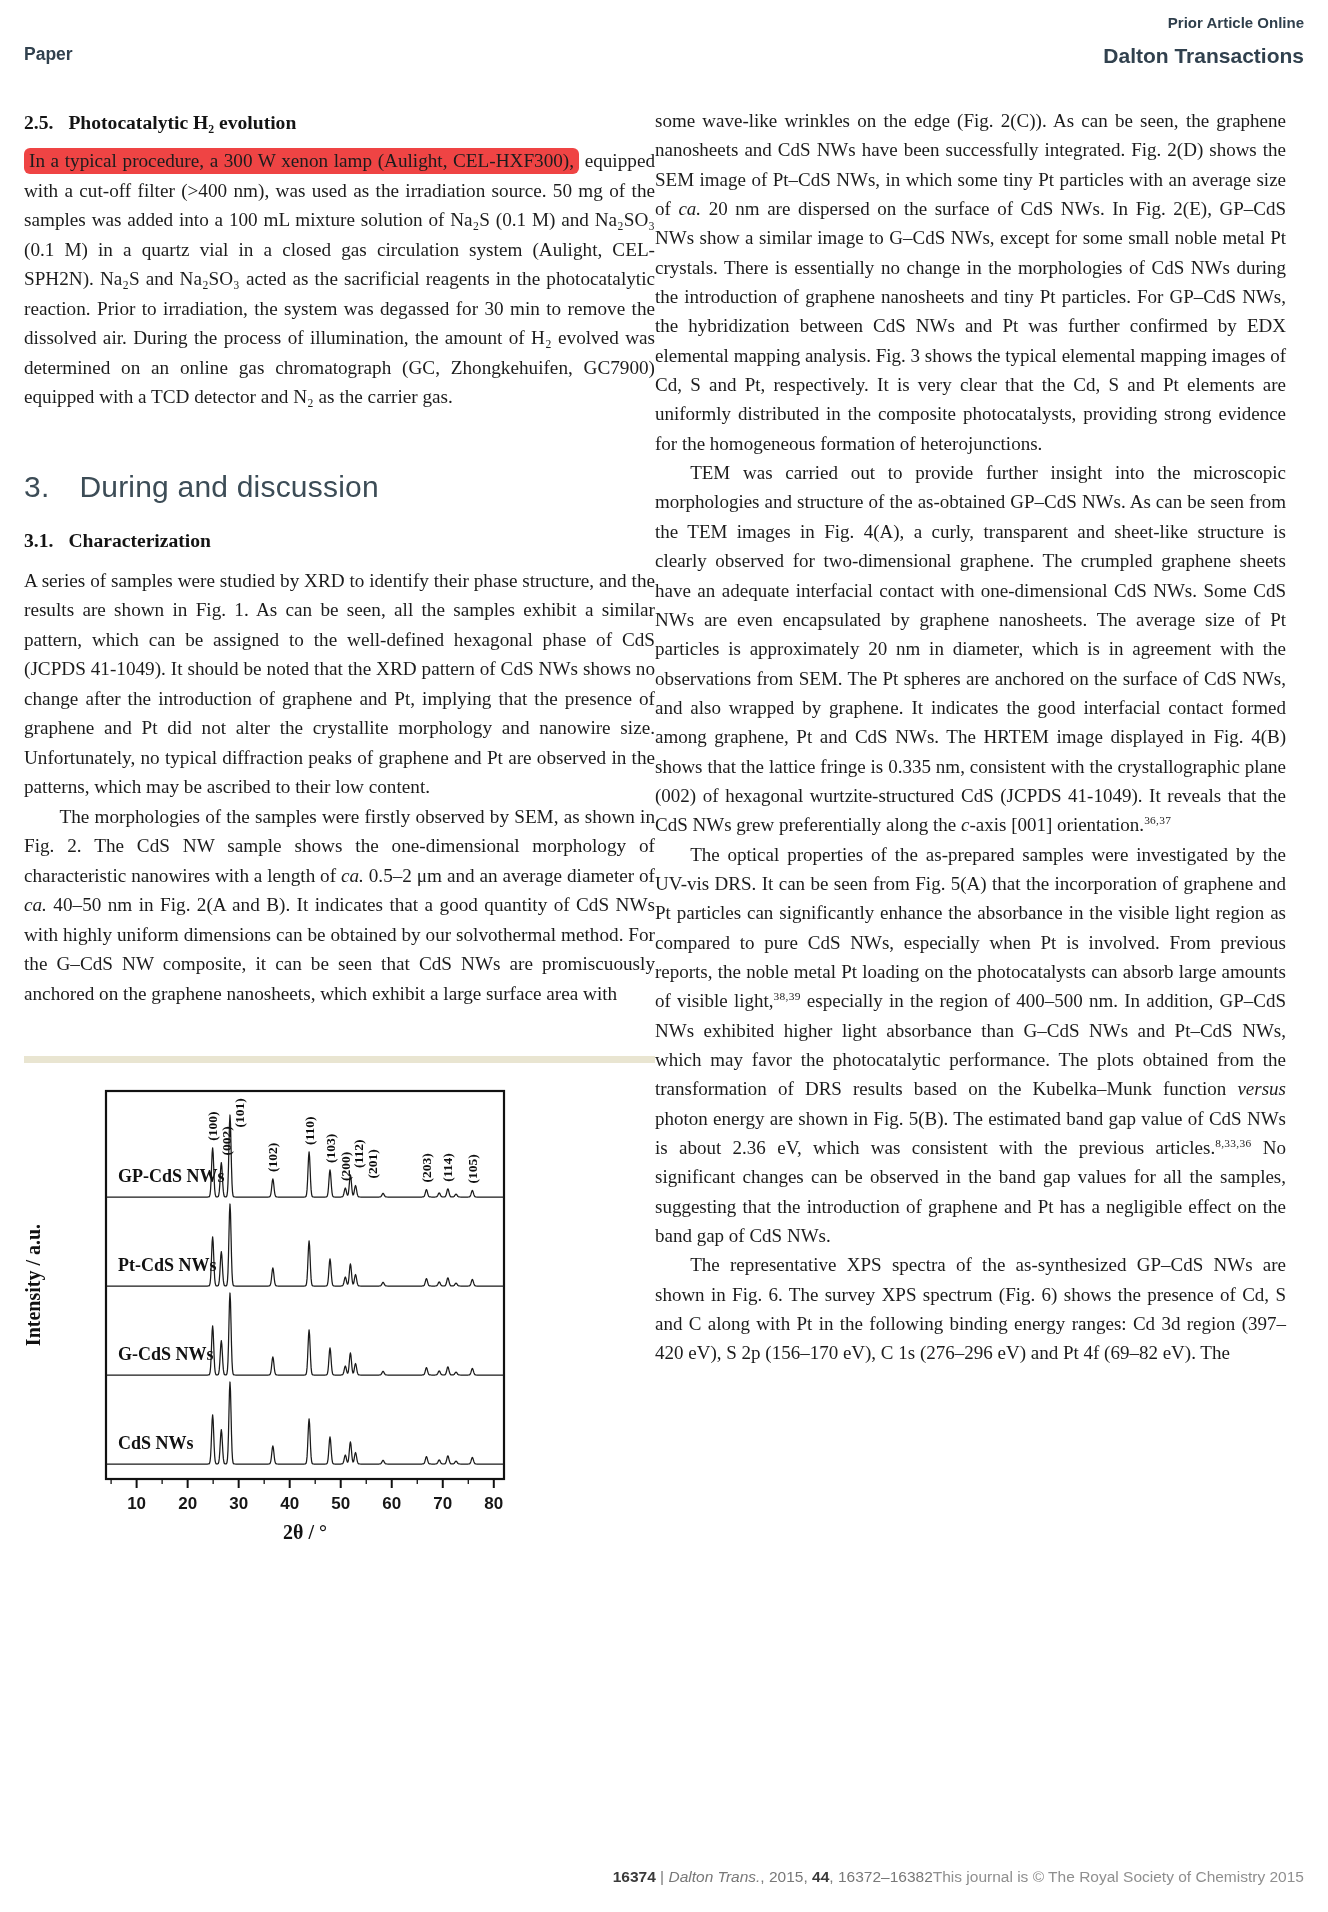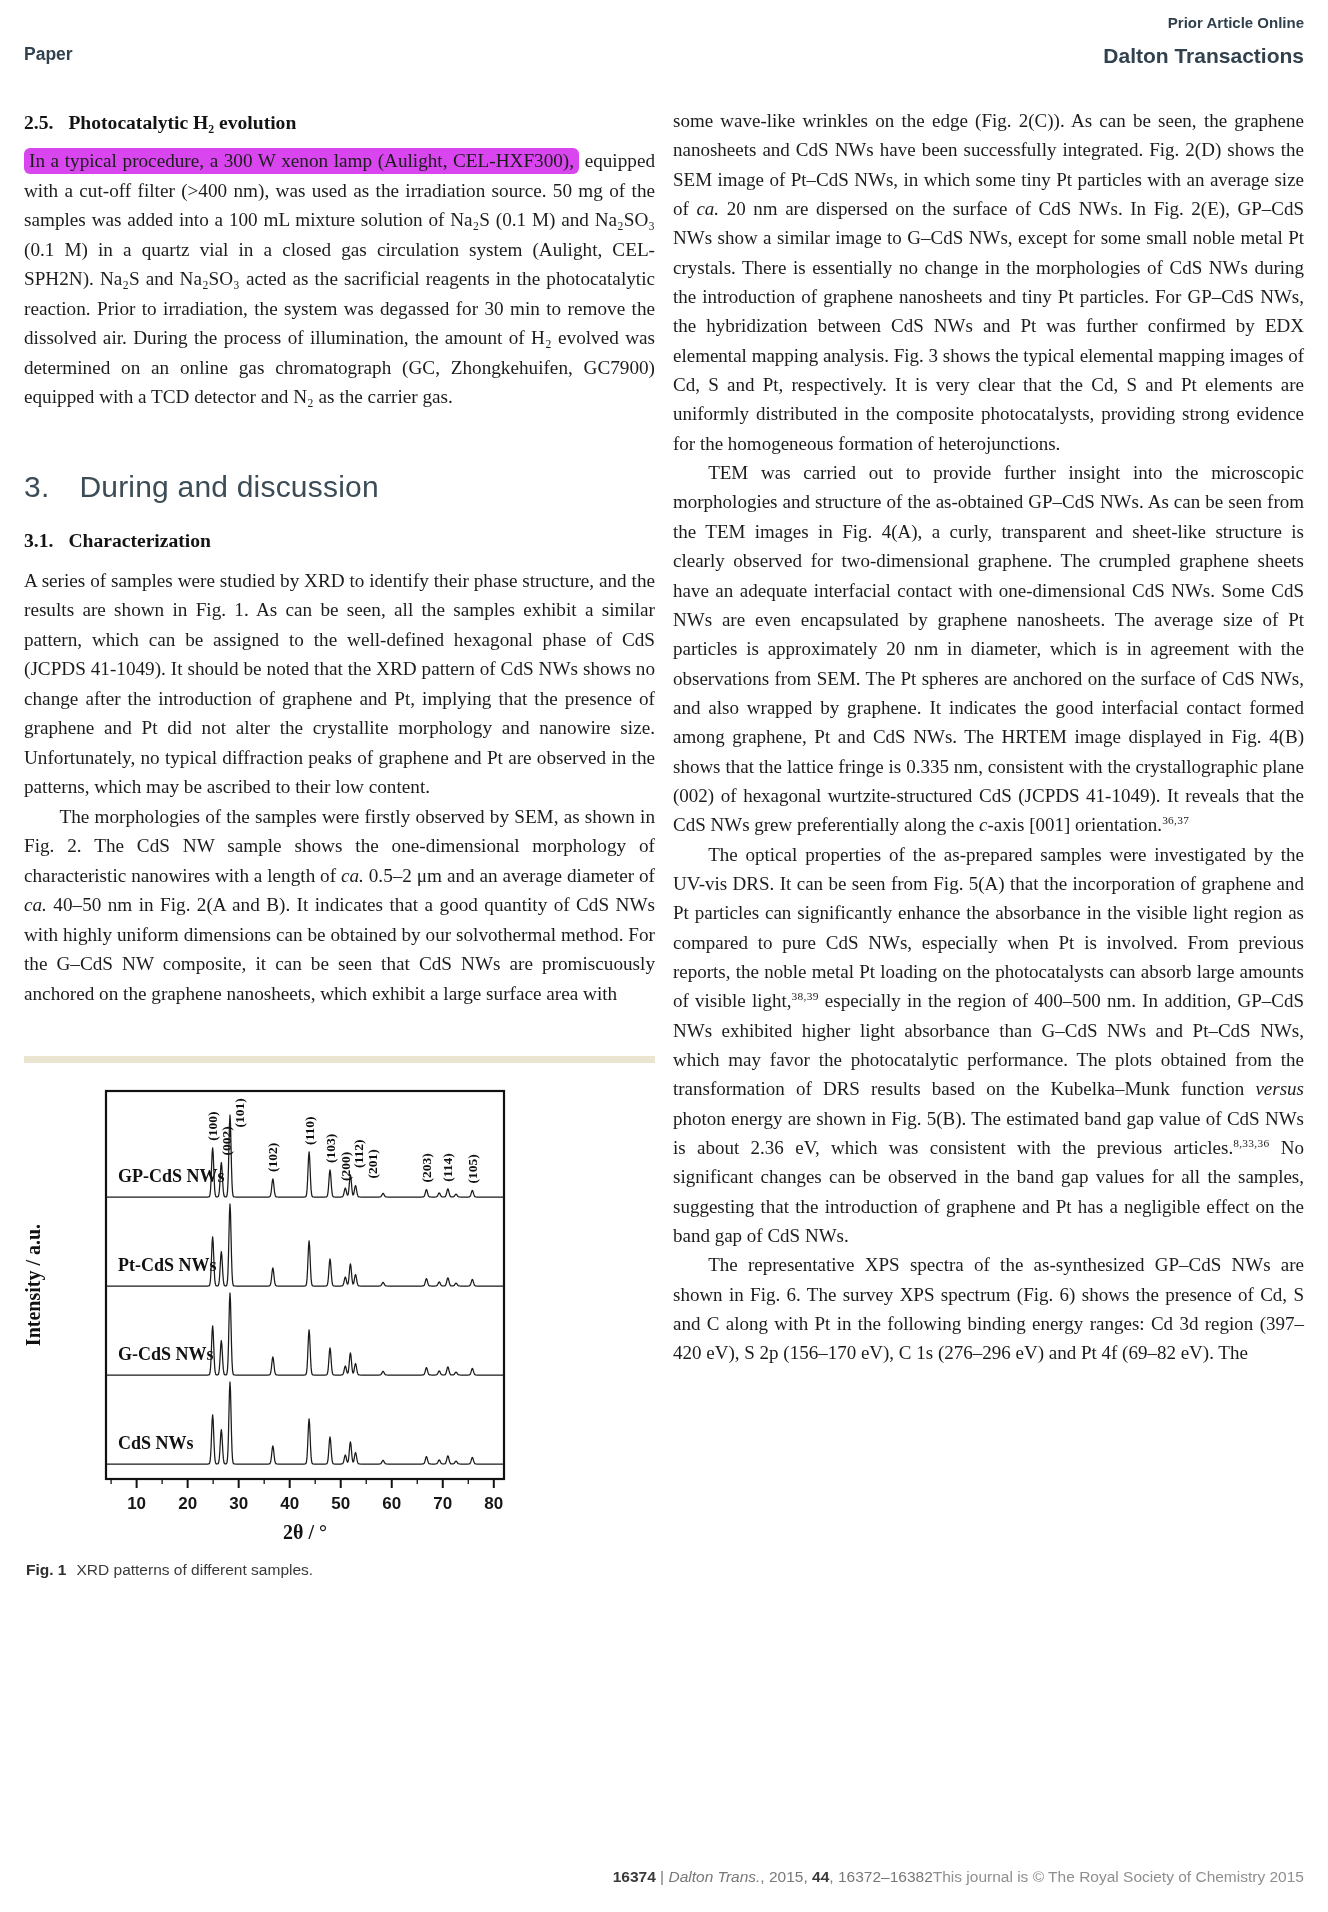--- a/index.html
+++ b/index.html
@@ -5,41 +5,41 @@
   html,body{margin:0;padding:0}
   body{
     width:1328px;height:1912px;background:#ffffff;position:relative;overflow:hidden;
     font-family:"Liberation Serif","DejaVu Serif",serif;color:#1c1c1c;
   }
   .topbar{position:absolute;top:14px;right:24px}
   .voa{font-family:"Liberation Sans","DejaVu Sans",sans-serif;font-weight:bold;font-size:15px;color:#2f3f4c;text-decoration:none;cursor:pointer}
   .runheads{position:absolute;top:44px;left:24px;right:24px;display:flex;justify-content:space-between;align-items:flex-start}
   .rh-left{font-family:"Liberation Sans","DejaVu Sans",sans-serif;font-weight:bold;font-size:17.5px;color:#31414e}
   .rh-right{font-family:"Liberation Sans","DejaVu Sans",sans-serif;font-weight:bold;font-size:21px;color:#31414e}
-  .columns{position:absolute;top:106px;left:24px;right:24px;display:flex;gap:18px}
+  .columns{position:absolute;top:106px;left:24px;right:24px;display:flex;}
   .col{width:631px}
   p.body{font-size:19.2px;line-height:29.5px;text-align:justify;margin:0}
   .col-right p.body{font-size:19px;line-height:29.35px}
   p.indent{text-indent:1.85em}
   h3.subsec{font-size:19.6px;font-weight:bold;margin:6px 0 12px 0;color:#141414}
   .secnum{margin-right:15px}
   h1.bigsec{font-family:"Liberation Sans","DejaVu Sans",sans-serif;font-weight:normal;font-size:30px;color:#3c4c56;margin:58px 0 26px 0;letter-spacing:.2px}
   .bignum{margin-right:30px}
   h3.sec31{margin:0 0 14px 0}
   .figure{margin-top:48px}
   .fig-sep{height:7px;background:#e9e5d1;margin-bottom:14px}
   .fig-chart{margin-left:-8px}
   .fig-chart svg{display:block}
   .caption{font-family:"Liberation Sans","DejaVu Sans",sans-serif;font-size:15.5px;color:#3a3a3a;margin:14px 0 0 2px;text-align:left}
   .caption b{margin-right:10px;color:#2e2e2e}
   .footer{position:absolute;left:24px;right:24px;bottom:26px;display:flex;justify-content:flex-end;
           font-family:"Liberation Sans","DejaVu Sans",sans-serif;font-size:15.5px;color:#787878}
   .footer-right{color:#8f8f8f}
   
-  .st-hl{background:#d946ef;border-radius:6px;padding:2px 5px 3px 5px;-webkit-box-decoration-break:clone;box-decoration-break:clone}
+  .st-hl{background:#ef4444;border-radius:6px;padding:2px 5px 3px 5px;-webkit-box-decoration-break:clone;box-decoration-break:clone}
   .st-i{font-style:italic}
   .st-b{font-weight:bold;color:#3a3a3a}
   .st-sup{font-size:.6em;vertical-align:super;line-height:0;letter-spacing:.3px}
 </style>
 </head>
 <body>
 
 <div class="topbar">
   <a class="voa">Prior Article Online</a>
 </div>
@@ -123,23 +123,20 @@
               <text transform="translate(318.5,85.9) rotate(-90)" text-anchor="start" font-family="&quot;Liberation Serif&quot;,&quot;DejaVu Serif&quot;,serif" font-size="13.5" font-weight="bold" fill="#111">(103)</text>
               <text transform="translate(333.8,104.0) rotate(-90)" text-anchor="start" font-family="&quot;Liberation Serif&quot;,&quot;DejaVu Serif&quot;,serif" font-size="13.5" font-weight="bold" fill="#111">(200)</text>
               <text transform="translate(347.3,90.9) rotate(-90)" text-anchor="start" font-family="&quot;Liberation Serif&quot;,&quot;DejaVu Serif&quot;,serif" font-size="13.5" font-weight="bold" fill="#111">(112)</text>
               <text transform="translate(360.8,101.5) rotate(-90)" text-anchor="start" font-family="&quot;Liberation Serif&quot;,&quot;DejaVu Serif&quot;,serif" font-size="13.5" font-weight="bold" fill="#111">(201)</text>
               <text transform="translate(414.9,105.6) rotate(-90)" text-anchor="start" font-family="&quot;Liberation Serif&quot;,&quot;DejaVu Serif&quot;,serif" font-size="13.5" font-weight="bold" fill="#111">(203)</text>
               <text transform="translate(436.4,104.8) rotate(-90)" text-anchor="start" font-family="&quot;Liberation Serif&quot;,&quot;DejaVu Serif&quot;,serif" font-size="13.5" font-weight="bold" fill="#111">(114)</text>
               <text transform="translate(460.9,106.4) rotate(-90)" text-anchor="start" font-family="&quot;Liberation Serif&quot;,&quot;DejaVu Serif&quot;,serif" font-size="13.5" font-weight="bold" fill="#111">(105)</text>
             </g>
           </svg>
         </div>
-      <p class="caption">
-        <b>Fig. 1</b><span>XRD patterns of different samples.</span>
-      </p>
     </div>
   </div>
 
   <div class="col col-right">
     <p class="body"><span>some wave-like wrinkles on the edge (Fig. 2(C)). As can be seen, the graphene nanosheets and CdS NWs have been successfully integrated. Fig. 2(D) shows the SEM image of Pt–CdS NWs, in which some tiny Pt particles with an average size of </span><span class="st-i">ca.</span><span> 20 nm are dispersed on the surface of CdS NWs. In Fig. 2(E), GP–CdS NWs show a similar image to G–CdS NWs, except for some small noble metal Pt crystals. There is essentially no change in the morphologies of CdS NWs during the introduction of graphene nanosheets and tiny Pt particles. For GP–CdS NWs, the hybridization between CdS NWs and Pt was further confirmed by EDX elemental mapping analysis. Fig. 3 shows the typical elemental mapping images of Cd, S and Pt, respectively. It is very clear that the Cd, S and Pt elements are uniformly distributed in the composite photocatalysts, providing strong evidence for the homogeneous formation of heterojunctions.</span></p>
     <p class="body indent"><span>TEM was carried out to provide further insight into the microscopic morphologies and structure of the as-obtained GP–CdS NWs. As can be seen from the TEM images in Fig. 4(A), a curly, transparent and sheet-like structure is clearly observed for two-dimensional graphene. The crumpled graphene sheets have an adequate interfacial contact with one-dimensional CdS NWs. Some CdS NWs are even encapsulated by graphene nanosheets. The average size of Pt particles is approximately 20 nm in diameter, which is in agreement with the observations from SEM. The Pt spheres are anchored on the surface of CdS NWs, and also wrapped by graphene. It indicates the good interfacial contact formed among graphene, Pt and CdS NWs. The HRTEM image displayed in Fig. 4(B) shows that the lattice fringe is 0.335 nm, consistent with the crystallographic plane (002) of hexagonal wurtzite-structured CdS (JCPDS 41-1049). It reveals that the CdS NWs grew preferentially along the </span><span class="st-i">c</span><span>-axis [001] orientation.</span><span class="st-sup">36,37</span></p>
     <p class="body indent"><span>The optical properties of the as-prepared samples were investigated by the UV-vis DRS. It can be seen from Fig. 5(A) that the incorporation of graphene and Pt particles can significantly enhance the absorbance in the visible light region as compared to pure CdS NWs, especially when Pt is involved. From previous reports, the noble metal Pt loading on the photocatalysts can absorb large amounts of visible light,</span><span class="st-sup">38,39</span><span> especially in the region of 400–500 nm. In addition, GP–CdS NWs exhibited higher light absorbance than G–CdS NWs and Pt–CdS NWs, which may favor the photocatalytic performance. The plots obtained from the transformation of DRS results based on the Kubelka–Munk function </span><span class="st-i">versus</span><span> photon energy are shown in Fig. 5(B). The estimated band gap value of CdS NWs is about 2.36 eV, which was consistent with the previous articles.</span><span class="st-sup">8,33,36</span><span> No significant changes can be observed in the band gap values for all the samples, suggesting that the introduction of graphene and Pt has a negligible effect on the band gap of CdS NWs.</span></p>
     <p class="body indent"><span>The representative XPS spectra of the as-synthesized GP–CdS NWs are shown in Fig. 6. The survey XPS spectrum (Fig. 6) shows the presence of Cd, S and C along with Pt in the following binding energy ranges: Cd 3d region (397–420 eV), S 2p (156–170 eV), C 1s (276–296 eV) and Pt 4f (69–82 eV). The</span></p>
   </div>
 </div>

